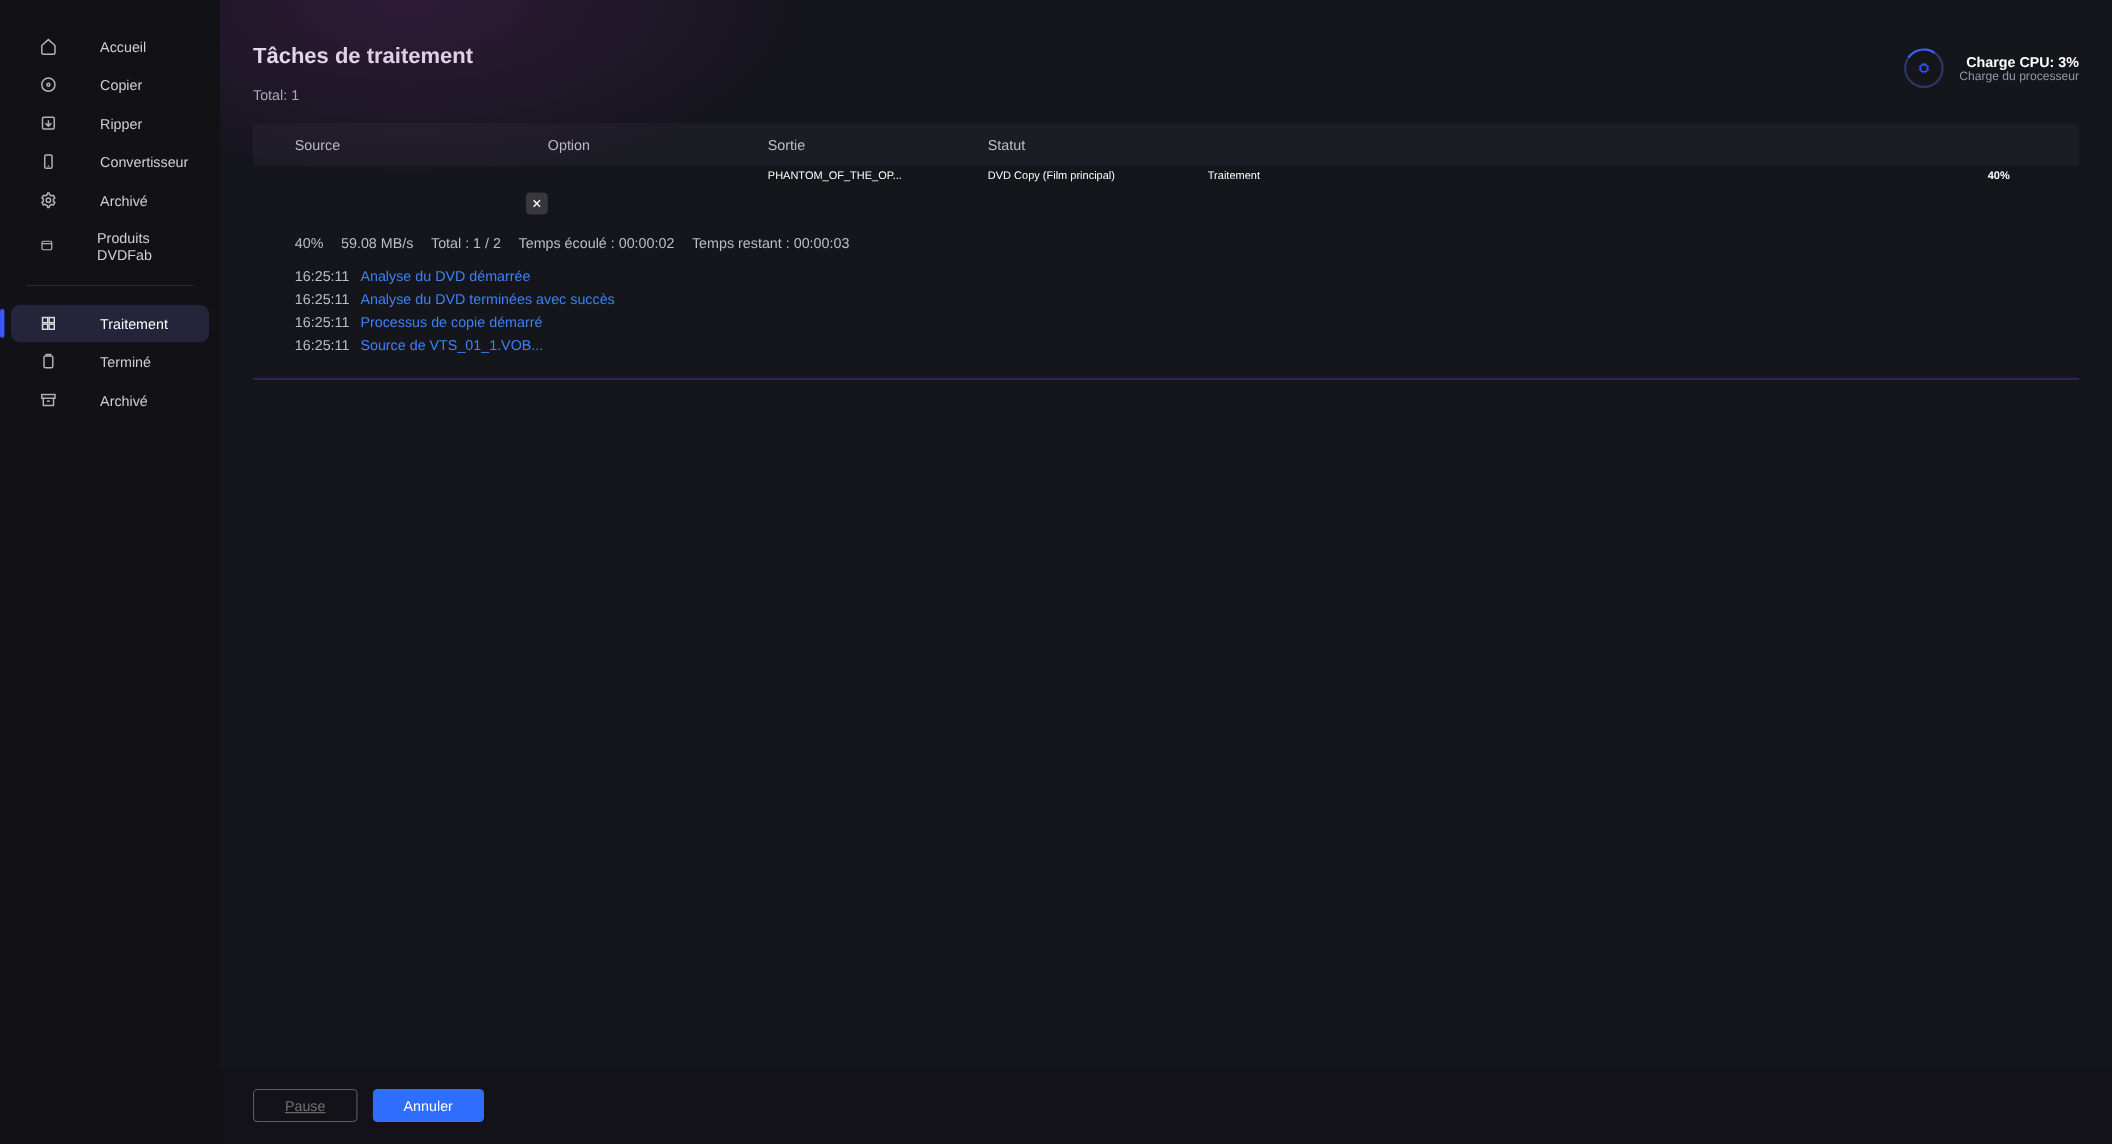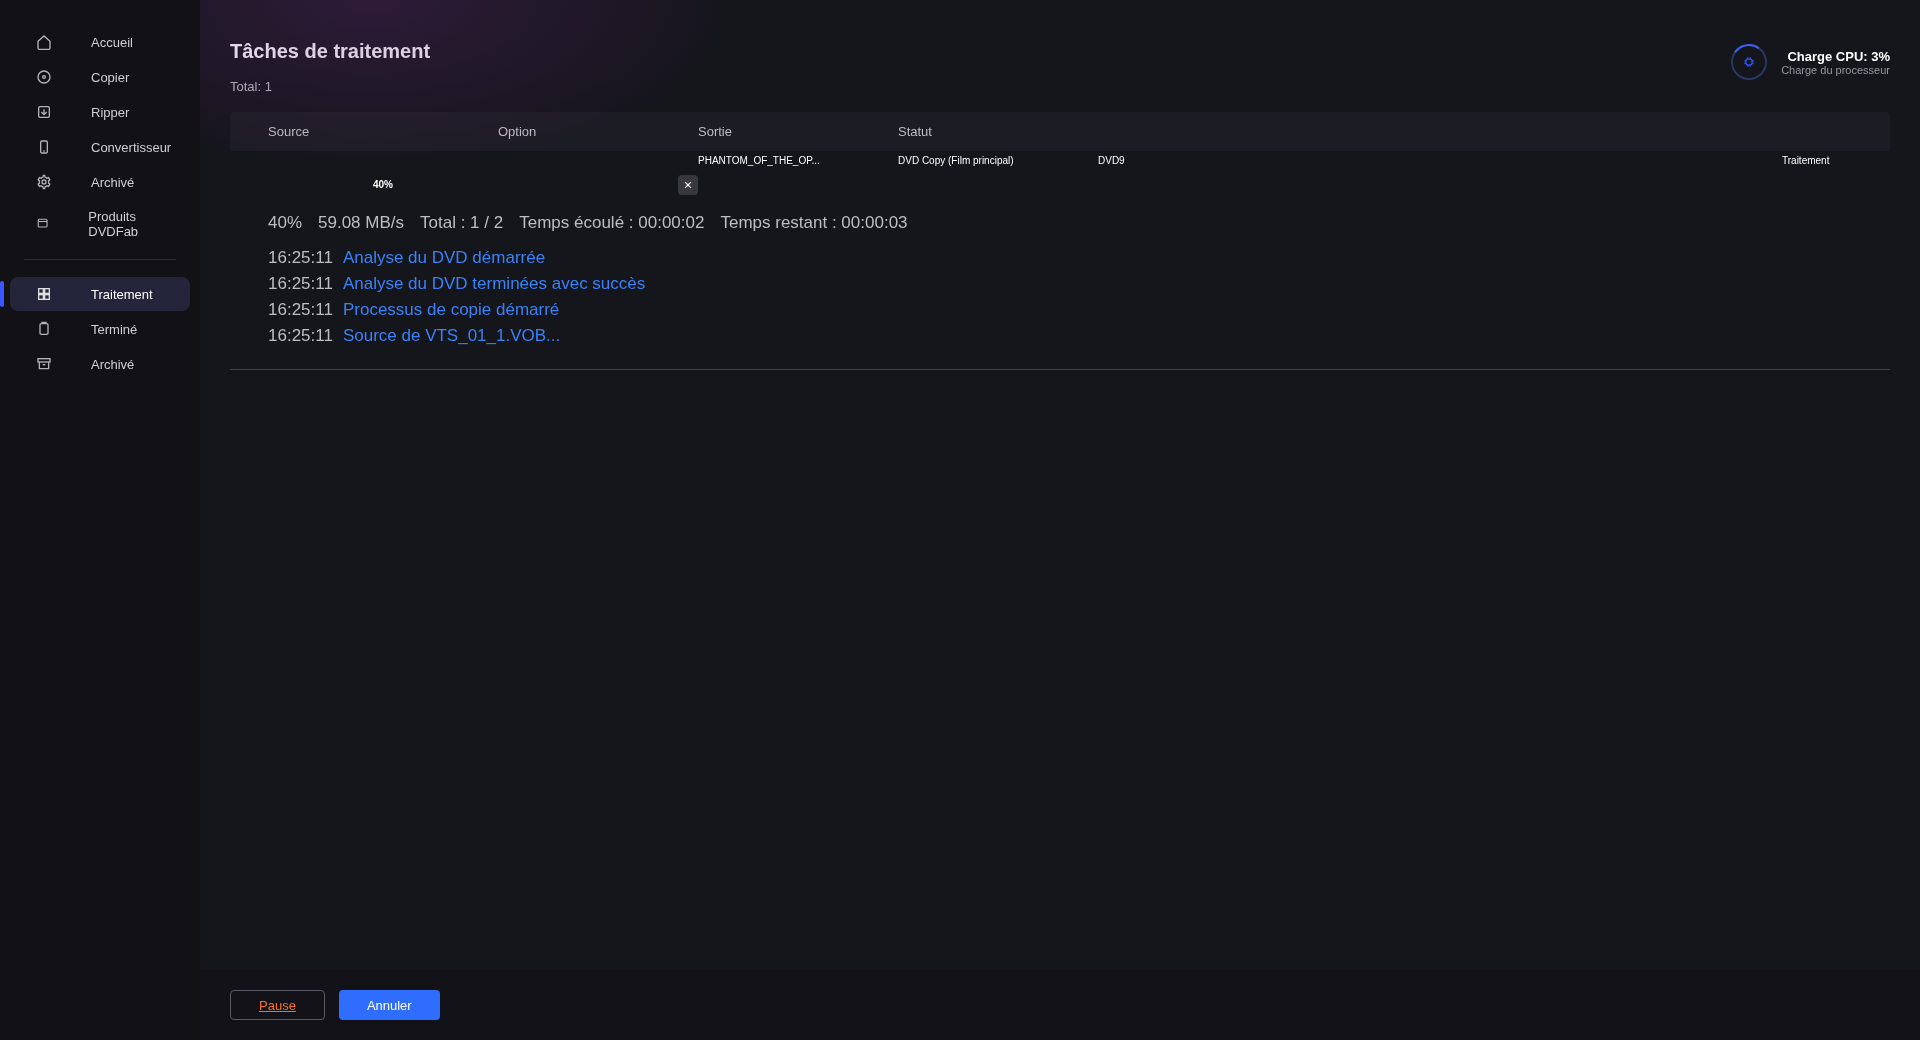--- a/index.html
+++ b/index.html
@@ -185,21 +185,21 @@
     background:rgba(255,255,255,.15);
     color:#fff;
     display:inline-flex;align-items:center;justify-content:center;
     cursor:pointer;
     font-size:12px;
   }
 
   .task-details{
     padding: 14px 38px 20px 38px;
     color:#bdbdc5;
-    font-size:17px;
+    font-size:13px;
     border-bottom:1px solid #4c2c8f;
   }
   .stats-line{ display:flex; gap:16px; margin-bottom:12px;}
   .log-line{ display:flex; gap:10px; padding:3px 0;}
   .log-time{ color:#bdbdc5;}
   .log-msg{ color:#3b82f6;}
 
   
   .footer{
     height:70px;
@@ -228,21 +228,21 @@
     padding:0 28px;
     border-radius:4px;
     display:flex; align-items:center; justify-content:center;
     font-size:13px;
     cursor:pointer;
     border:none;
   }
   .btn-outline{
     background:transparent;
     border:1px solid #5a5a66;
-    color:#f97316;
+    color:#737373;
     text-decoration:underline;
   }
   .btn-primary{
     background:#2f6dff;
     color:#fff;
   }
 
   svg{display:block;}
 </style>
 </head>
@@ -407,21 +407,20 @@
           <span>Statut</span>
           <span></span>
           <span></span>
         </div>
 
         <div class="task-row">
           <div class="task-bg"></div>
           <div class="task-progress" style="width:40%"></div>
           <span class="cell-source">PHANTOM_OF_THE_OP...</span>
           <span>DVD Copy (Film principal)</span>
-          <span>DVD9</span>
           <span>Traitement</span>
           <span class="cell-percent">40%</span>
           <div class="cell-close">
             <span class="xbtn">
               <svg width="10" height="10" viewBox="0 0 24 24" fill="none" stroke="currentColor" stroke-width="3">
                   <line x1="5" y1="5" x2="19" y2="19"></line>
                   <line x1="19" y1="5" x2="5" y2="19"></line>
                 </svg>
             </span>
           </div>

